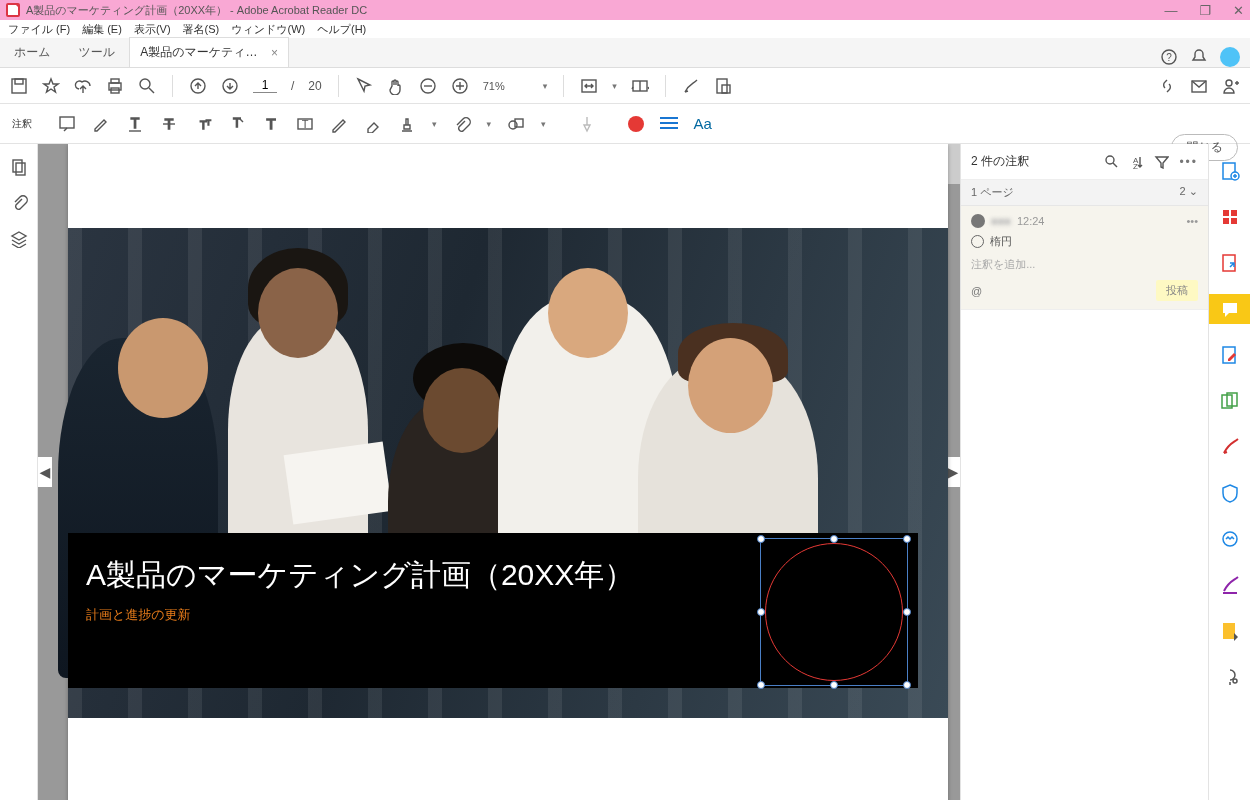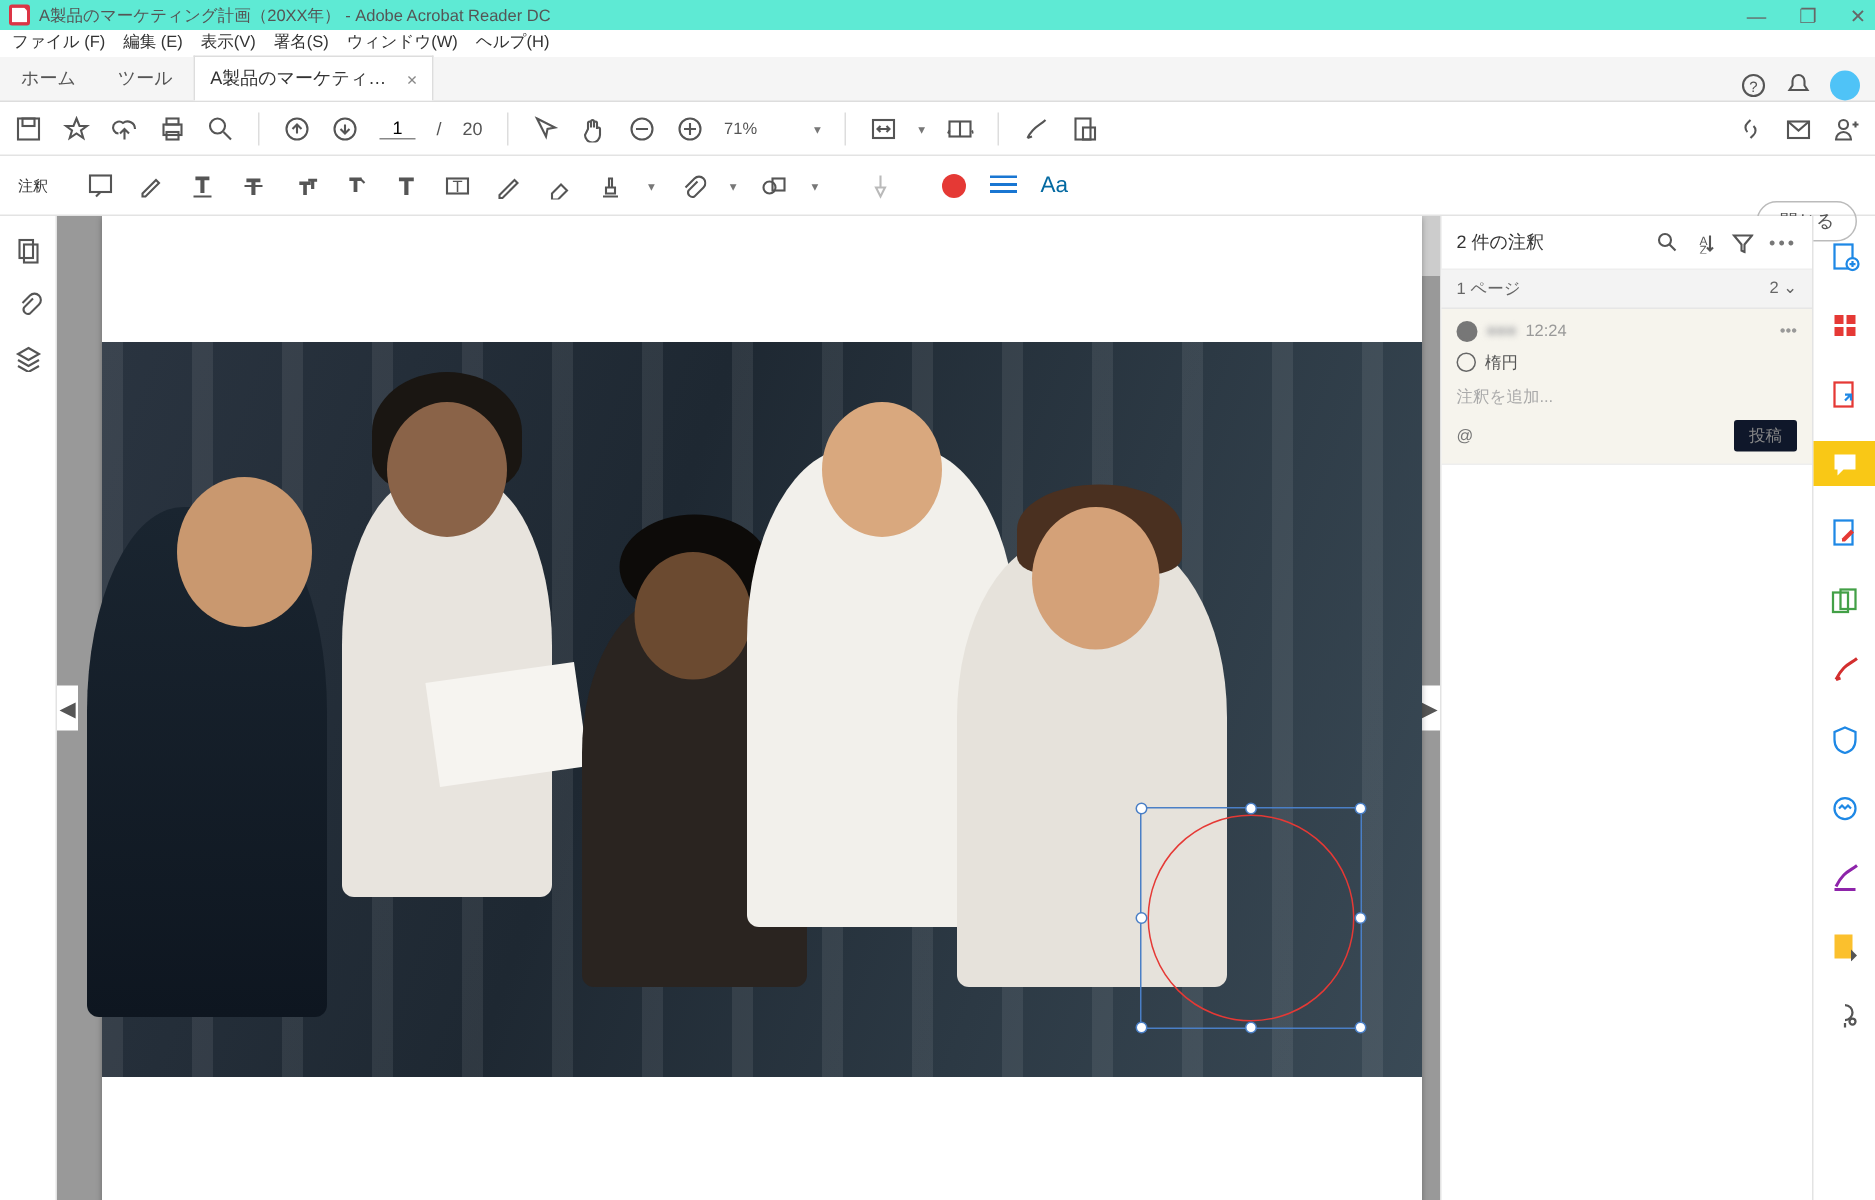--- a/index.html
+++ b/index.html
@@ -1,22 +1,22 @@
 <!DOCTYPE html>
 <html><head>
 <meta charset="utf-8">
 <style>
 * { margin:0; padding:0; box-sizing:border-box; font-family:"Segoe UI","Yu Gothic UI",sans-serif; }
 body { width:1250px; height:800px; background:#fff; overflow:hidden; font-size:12px; color:#333; }
-.titlebar { height:20px; display:flex; align-items:center; padding:0 6px; background:#5eead4; }
+.titlebar { height:20px; display:flex; align-items:center; padding:0 6px; background:#f9a8d4; }
 .titlebar .icon { width:14px; height:14px; background:#dc3545; border-radius:2px; margin-right:6px; position:relative;}
 .titlebar .icon:after{content:"";position:absolute;inset:2px;background:#fff;clip-path:polygon(20% 0,80% 0,100% 20%,100% 100%,0 100%,0 0);}
 .titlebar .ttl{font-size:11px;color:#555;}
 .winbtns{margin-left:auto;display:flex;gap:22px;color:#666;font-size:13px;}
-.menubar{height:18px;display:flex;gap:12px;padding:0 8px;font-size:11px;color:#333;align-items:flex-start;}
+.menubar{height:18px;display:flex;gap:12px;padding:0 8px;font-size:11px;color:#333;align-items:center;}
 .tabbar{height:30px;background:#f5f5f5;border-bottom:1px solid #ddd;display:flex;align-items:flex-end;}
 .tabbar .tab{padding:6px 14px;font-size:12px;color:#555;cursor:pointer;}
 .tabbar .doc-tab{background:#fff;border:1px solid #ddd;border-bottom:none;display:flex;align-items:center;gap:8px;padding:6px 10px;max-width:160px;}
 .tabbar .doc-tab span.x{color:#888;}
 .tabbar .right{margin-left:auto;display:flex;align-items:center;gap:12px;padding:0 10px;}
 .tabbar .avatar{width:20px;height:20px;border-radius:50%;background:#4fc3f7;}
 .tool1{height:36px;border-bottom:1px solid #e3e3e3;display:flex;align-items:center;padding:0 10px;gap:14px;color:#555;}
 .tool1 .sep{width:1px;height:22px;background:#ddd;margin:0 2px;}
 .tool1 .page-in{width:24px;border:none;border-bottom:1px solid #888;text-align:center;font-size:12px;background:transparent;}
 .tool1 .zoom{width:46px;font-size:11px;color:#555;}
@@ -73,21 +73,21 @@
 .cmt .dot{width:14px;height:14px;border:2px solid #777;border-radius:50%;}
 .cmt .dot.fill{background:#777;}
 .cmt .blur{filter:blur(2px);color:#bbb;}
 .cmt .more{margin-left:auto;}
 .cmt .row2{display:flex;align-items:center;gap:6px;margin-top:6px;color:#555;}
 .cmt .ov-ic{width:13px;height:13px;border:1.3px solid #666;border-radius:50%;}
 .cmt .pen-ic{width:13px;height:13px;}
 .cmt .add{color:#aaa;margin-top:8px;}
 .cmt .mrow{display:flex;align-items:center;margin-top:8px;}
 .cmt .at{color:#777;}
-.cmt .post{margin-left:auto;background:#0f172a;padding:3px 10px;color:#888;border-radius:2px;}
+.cmt .post{margin-left:auto;background:#fef9c3;padding:3px 10px;color:#888;border-radius:2px;}
 .rightrail{width:42px;border-left:1px solid #e3e3e3;display:flex;flex-direction:column;align-items:center;gap:16px;padding-top:12px;}
 .rightrail .ritem{width:100%;height:30px;display:flex;align-items:center;justify-content:center;}
 .rightrail .ritem.active{background:#f9c816;}
 .rr-ic{width:20px;height:20px;}
 </style>
 </head>
 <body>
 
 <div class="titlebar">
   <div class="icon"></div>
@@ -308,20 +308,24 @@
             <div class="hair"></div>
             <div class="hd"></div>
           </div>
         <div class="person p4">
             <div class="hd"></div>
           </div>
         <div class="person p5">
             <div class="hair"></div>
             <div class="hd"></div>
           </div>
+        <div class="title-band">
+          <div class="t1">A製品のマーケティング計画（20XX年）</div>
+          <div class="t2">計画と進捗の更新</div>
+        </div>
         <div class="oval-sel">
           <div class="ov"></div>
           <div class="hnd h-tl"></div>
             <div class="hnd h-tm"></div>
             <div class="hnd h-tr"></div>
           <div class="hnd h-ml"></div>
             <div class="hnd h-mr"></div>
           <div class="hnd h-bl"></div>
             <div class="hnd h-bm"></div>
             <div class="hnd h-br"></div>

